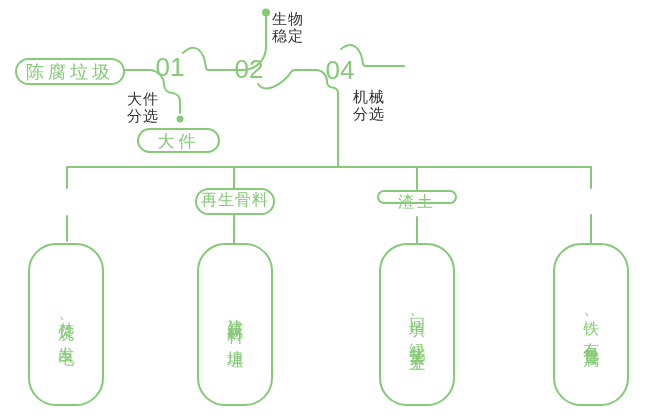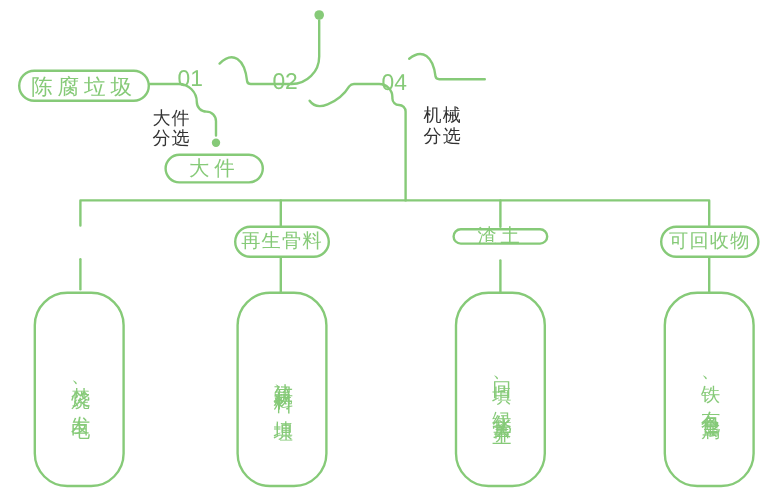--- a/index.html
+++ b/index.html
@@ -4,26 +4,26 @@
 <style>
   html,body{margin:0;padding:0;background:#fff;}
   #stage{
     position:relative;width:648px;height:416px;background:#fff;overflow:hidden;
     font-family:"Liberation Sans",sans-serif;
   }
   #stage svg{position:absolute;left:0;top:0;}
   .pill{
     position:absolute;box-sizing:border-box;background:#fff;
     border:2px solid #86CA78;border-radius:999px;
-    display:flex;align-items:center;justify-content:center;
+    display:flex;justify-content:center;
     color:#86CA78;white-space:nowrap;
   }
   .num{
-    position:absolute;width:44px;text-align:left;
-    color:#86CA78;font-size:19px;line-height:26px;
+    position:absolute;width:44px;text-align:center;
+    color:#86CA78;font-size:26px;line-height:26px;
   }
   .lbl{
     position:absolute;color:#333333;font-size:15px;line-height:17px;
     letter-spacing:1px;white-space:nowrap;
   }
   .lbl span{display:block;}
   .vbox{
     position:absolute;box-sizing:border-box;background:#fff;
     border:2px solid #86CA78;border-radius:28px;
     display:flex;align-items:center;justify-content:center;
@@ -57,42 +57,43 @@
   </svg>
 
   <div class="pill" style="left:15px;top:58px;width:110px;height:27px;font-size:18px;letter-spacing:4px;">
     <span>陈腐垃圾</span>
   </div>
 
   <div class="num" style="left:148px;top:54px;">01</div>
   <div class="num" style="left:227px;top:56px;">02</div>
   <div class="num" style="left:318px;top:57px;">04</div>
 
+  <div class="lbl" style="left:272px;top:10px;">
+    <span>生物</span>
+    <span>稳定</span>
+  </div>
   <div class="lbl" style="left:127px;top:90px;">
     <span>大件</span>
     <span>分选</span>
   </div>
   <div class="lbl" style="left:353px;top:88px;">
     <span>机械</span>
     <span>分选</span>
   </div>
 
   <div class="pill" style="left:137px;top:128px;width:83px;height:25px;font-size:17px;letter-spacing:4px;">
     <span>大件</span>
   </div>
 
   <div class="pill" style="left:195px;top:188px;width:80px;height:27px;font-size:16px;letter-spacing:1px;">
     <span>再生骨料</span>
   </div>
   <div class="pill" style="left:377px;top:190px;width:80px;height:14px;font-size:16px;letter-spacing:3px;">
     <span>渣土</span>
   </div>
-  <div class="pill" style="left:550px;top:188px;width:83px;height:27px;font-size:16px;letter-spacing:1px;">
-    <span>可回收物</span>
-  </div>
 
   <div class="vbox" style="left:28px;top:243px;width:76px;height:163px;">
     <span class="vtext">焚烧、发电</span>
   </div>
   <div class="vbox" style="left:197px;top:243px;width:76px;height:163px;">
     <span class="vtext">建筑材料、填埋</span>
   </div>
   <div class="vbox" style="left:379px;top:243px;width:76px;height:163px;">
     <span class="vtext">回填、绿化营养土</span>
   </div>

